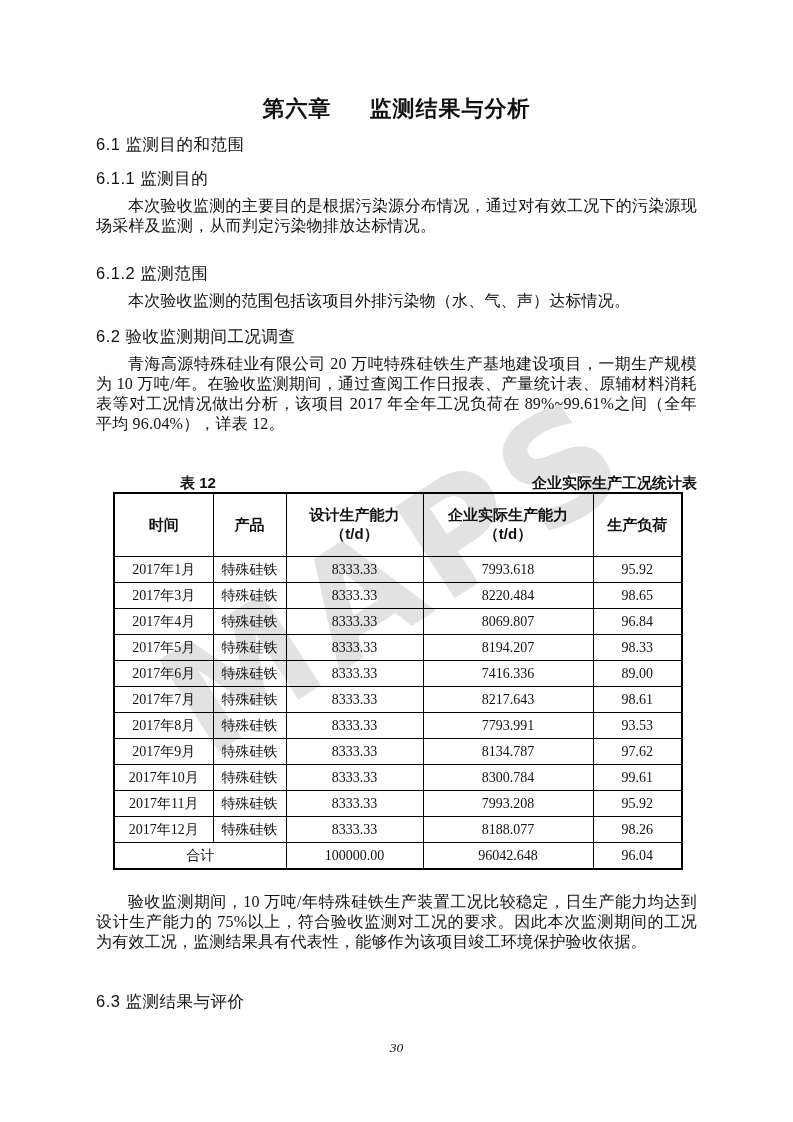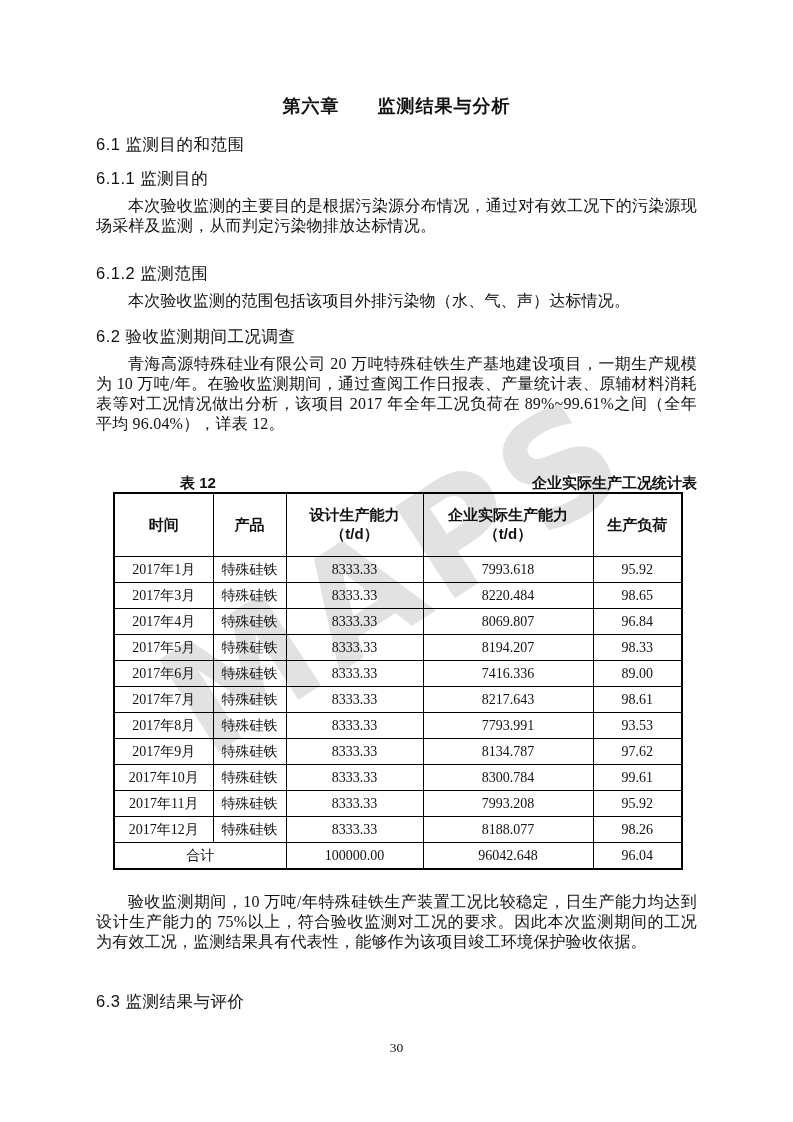--- a/index.html
+++ b/index.html
@@ -28,21 +28,21 @@
     z-index: 0;
     user-select: none;
   }
   .content { position: absolute; left: 0; top: 0; width: 793px; height: 1122px; z-index: 1; }
   .abs { position: absolute; }
   .chapter-title {
     left: 0; top: 94px; width: 793px;
     text-align: center;
     font-family: "Liberation Sans", "DejaVu Sans", sans-serif;
     font-weight: bold;
-    font-size: 18px;
+    font-size: 22px;
     letter-spacing: 1px;
   }
   .chapter-title .num { margin-right: 38px; }
   .heading {
     left: 96px; width: 620px;
     font-family: "Liberation Sans", "DejaVu Sans", sans-serif;
     font-weight: normal;
     font-size: 16.5px;
     letter-spacing: 0.5px;
   }
@@ -87,20 +87,21 @@
     text-align: center;
     vertical-align: middle;
     font-family: "Liberation Serif", "DejaVu Serif", serif;
     padding: 0 1px;
   }
   table.stat { border: 2px solid #000; }
   .page-number {
     left: 0; top: 1040px; width: 793px;
     text-align: center;
     font-size: 13.5px;
+    font-style: italic;
   }
 </style>
 </head>
 <body>
 
 <div class="page">
 
   <div class="watermark">MAPS</div>
 
   <div class="content">

